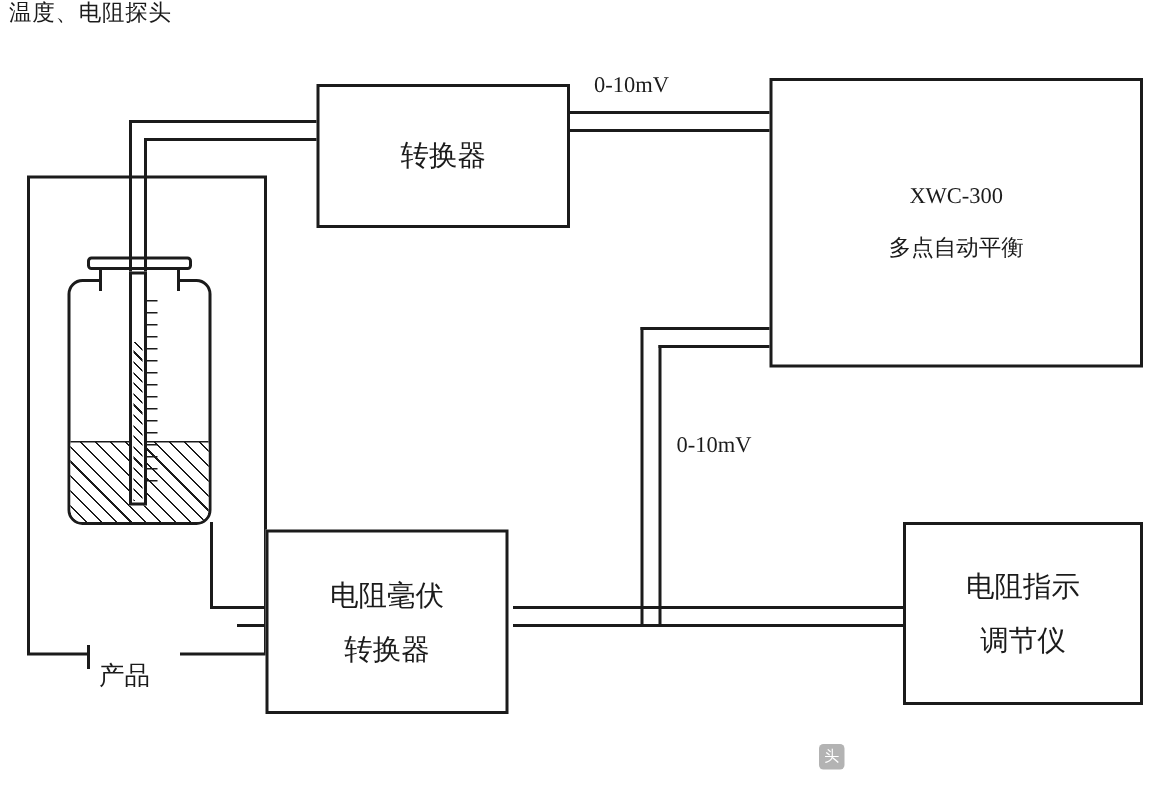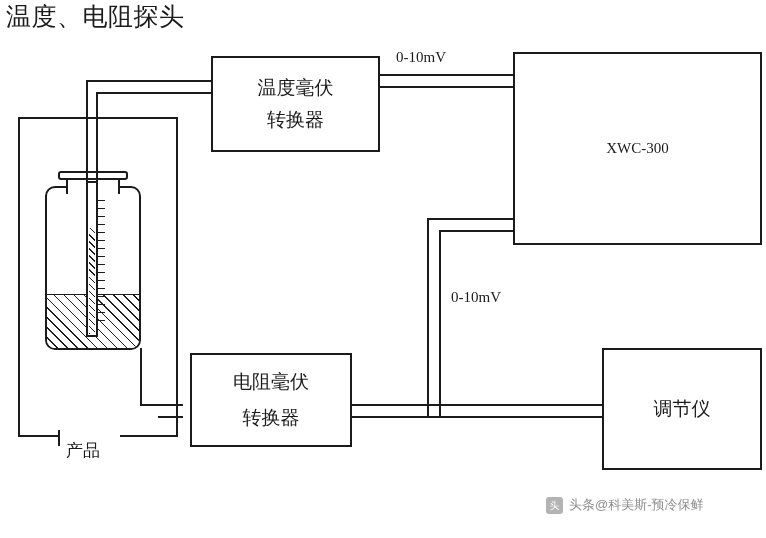--- a/index.html
+++ b/index.html
@@ -49,37 +49,38 @@
     position: absolute;
     background: #1b1b1b;
   }
   .wire.h { height: 2px; }
   .wire.v { width: 2px; }
 
   
   #title-text {
     left: 6px;
     top: 0px;
-    font-size: 25px;
+    font-size: 15px;
     letter-spacing: 0.5px;
+    font-family: Liberation Mono, monospace;
   }
 
   
   #box-temp-conv {
     left: 211px; top: 56px; width: 169px; height: 96px;
     font-size: 19px;
   }
   #box-temp-conv .line { margin: 3px 0; }
   #box-recorder {
     left: 513px; top: 52px; width: 249px; height: 193px;
     font-size: 15px;
   }
   #box-recorder .line { margin: 8px 0; }
   #box-res-conv {
-    left: 190px; top: 353px; width: 162px; height: 94px;
+    left: 177px; top: 353px; width: 162px; height: 123px;
     font-size: 19px;
   }
   #box-res-conv .line { margin: 5px 0; }
   #box-res-indicator {
     left: 602px; top: 348px; width: 160px; height: 122px;
     font-size: 19px;
   }
   #box-res-indicator .line { margin: 5px 0; }
 
   
@@ -270,39 +271,39 @@
   <div class="wire h" style="left:439px; top:230px; width:76px;"></div>
 
   <div class="wire h" style="left:342px; top:404px; width:261px;"></div>
   <div class="wire h" style="left:342px; top:416px; width:261px;"></div>
 
   <div class="wire h" style="left:140px; top:404px; width:43px;"></div>
   <div class="wire h" style="left:158px; top:416px; width:25px;"></div>
   <div class="wire v" style="left:140px; top:348px; height:58px;"></div>
 
   <div class="box" id="box-temp-conv">
-    <span class="line">温度毫伏</span>
     <span class="line">转换器</span>
   </div>
 
   <div class="box" id="box-recorder">
     <span class="line">XWC-300</span>
+    <span class="line">多点自动平衡</span>
   </div>
 
   <div class="box" id="box-res-conv">
     <span class="line">电阻毫伏</span>
     <span class="line">转换器</span>
   </div>
 
   <div class="box" id="box-res-indicator">
+    <span class="line">电阻指示</span>
     <span class="line">调节仪</span>
   </div>
 
   <div class="lbl" id="sig-top">0-10mV</div>
   <div class="lbl" id="sig-bottom">0-10mV</div>
 
 
   <div id="watermark">
     <span class="wm-logo">头条</span>
-    <span>头条@科美斯-预冷保鲜</span>
   </div>
 
 </div>
 
 </body></html>

